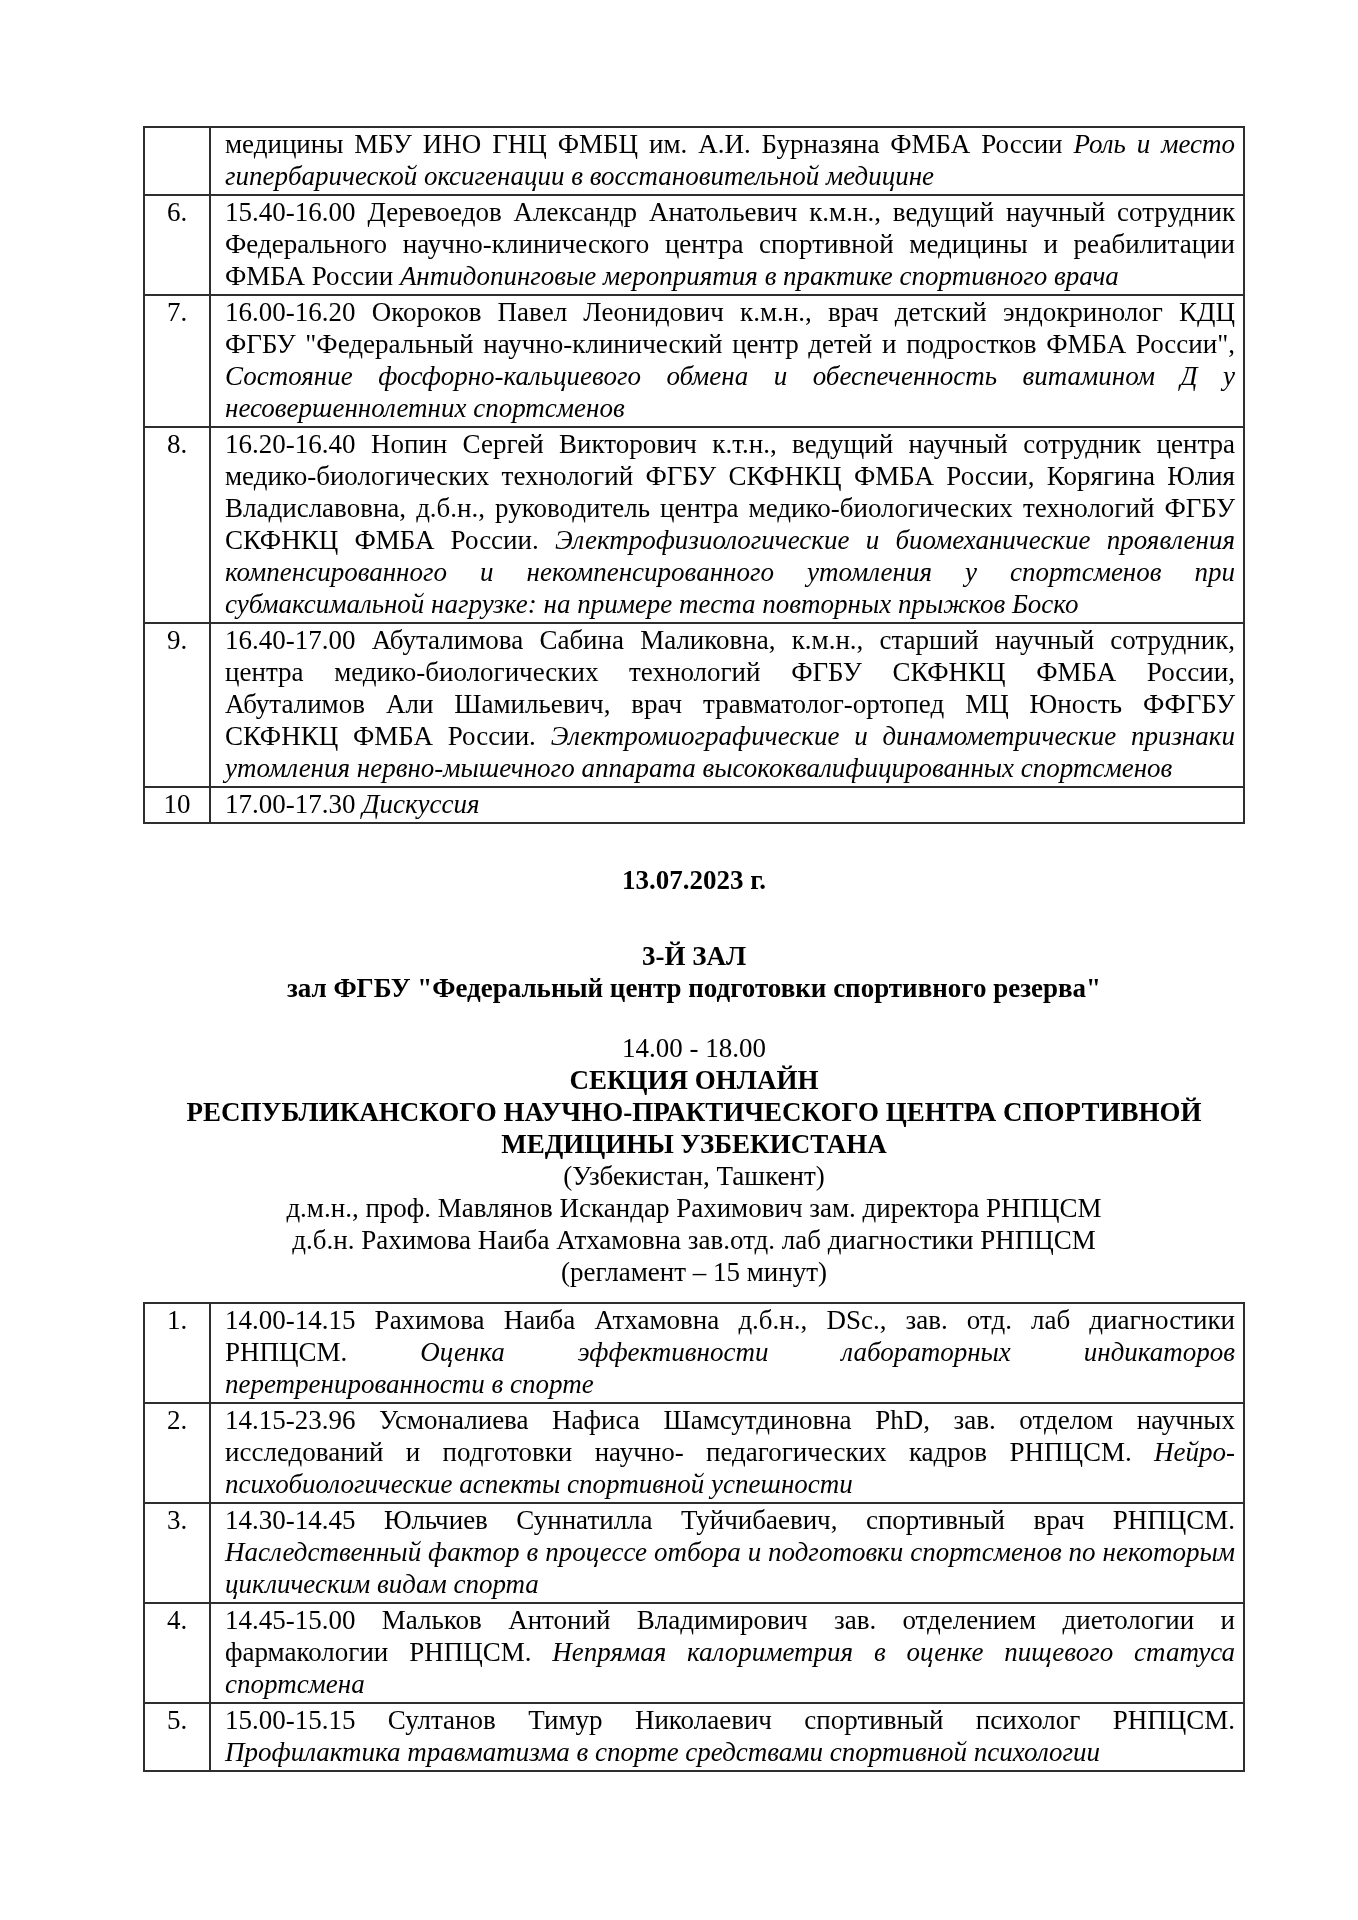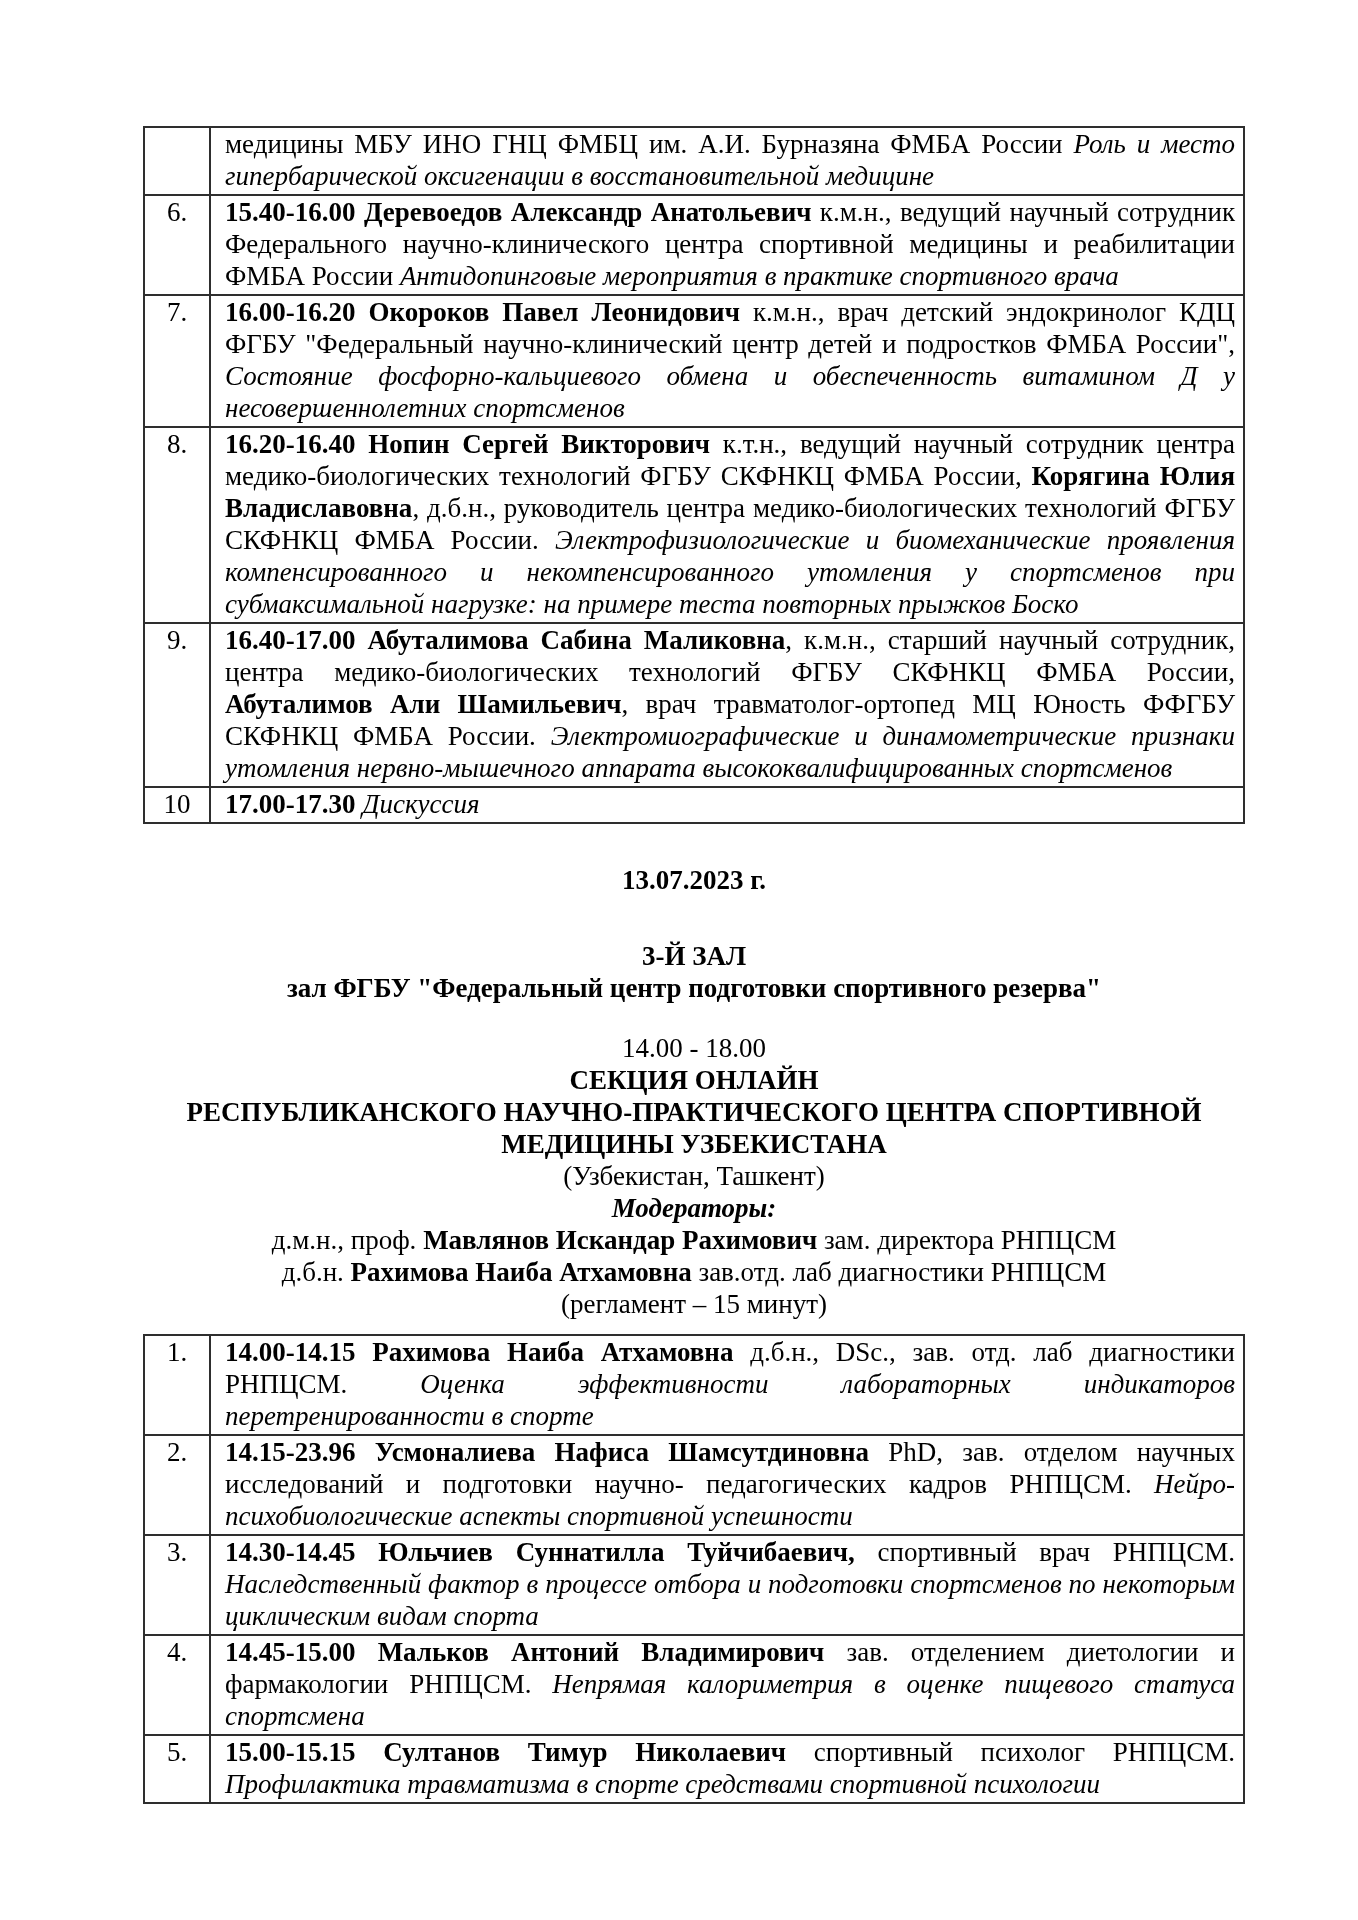--- a/index.html
+++ b/index.html
@@ -38,21 +38,21 @@
     vertical-align: top;
   }
   td.num {
     text-align: center;
     padding: 0 2px 2px 2px;
   }
   td.cell {
     padding: 0 8px 2px 14px;
     text-align: justify;
   }
-  .seg.sb { font-weight: bold; }
+  .seg.sb { font-weight: normal; }
   .seg.si { font-style: italic; }
 
   .section { margin-top: 40px; text-align: center; }
   .hline { white-space: nowrap; }
   .h-bold { font-weight: bold; }
   .h-bolditalic { font-weight: bold; font-style: italic; }
   .h-date { font-weight: bold; }
   .h-hall { margin-top: 44px; font-weight: bold; }
   .h-time { margin-top: 28px; font-weight: normal; }
   .t2 { margin-top: 14px; }
@@ -98,21 +98,20 @@
 
     <div class="section">
       <div class="hline h-date">13.07.2023 г.</div>
       <div class="hline h-hall">3-Й ЗАЛ</div>
       <div class="hline h-bold">зал ФГБУ "Федеральный центр подготовки спортивного резерва"</div>
       <div class="hline h-time">14.00 - 18.00</div>
       <div class="hline h-bold">СЕКЦИЯ ОНЛАЙН</div>
       <div class="hline h-bold">РЕСПУБЛИКАНСКОГО НАУЧНО-ПРАКТИЧЕСКОГО ЦЕНТРА СПОРТИВНОЙ</div>
       <div class="hline h-bold">МЕДИЦИНЫ УЗБЕКИСТАНА</div>
       <div class="hline">(Узбекистан, Ташкент)</div>
-      <div class="hline h-bolditalic">Модераторы:</div>
       <div class="hline"><span class="seg">д.м.н., проф. </span><span class="seg sb">Мавлянов Искандар Рахимович</span><span class="seg"> зам. директора РНПЦСМ</span></div>
       <div class="hline"><span class="seg">д.б.н. </span><span class="seg sb">Рахимова Наиба Атхамовна</span><span class="seg"> зав.отд. лаб диагностики РНПЦСМ</span></div>
       <div class="hline">(регламент – 15 минут)</div>
     </div>
 
     <table class="program t2">
       <colgroup>
           <col style="width:66px">
           <col>
         </colgroup>

